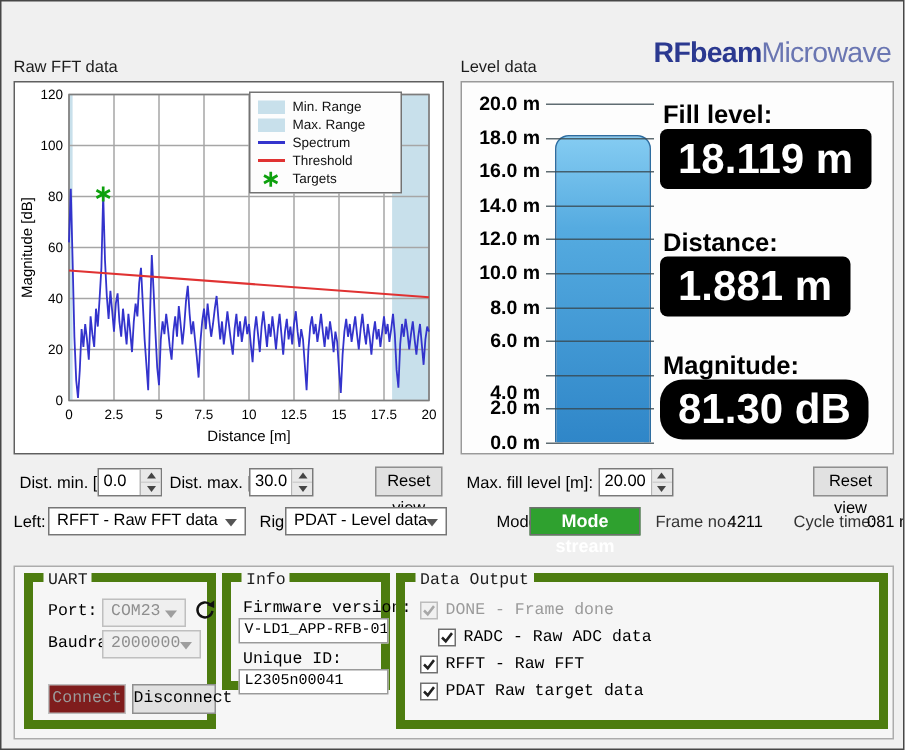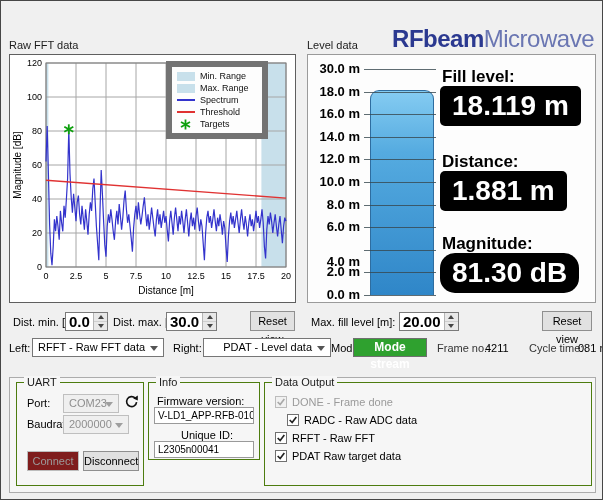--- a/index.html
+++ b/index.html
@@ -9,52 +9,52 @@
 
   
   .titlebar { position:absolute; left:0; top:0; width:100%; height:20px; background:#ffffff;
               display:flex; align-items:center; }
   .title-text { font-size:11px; color:#151515; margin-left:5px; }
   .app-icon { margin-left:7px; display:flex; }
   .win-btns { position:absolute; right:0; top:0; display:flex; height:20px; }
   .win-btn { width:30px; height:20px; text-align:center; line-height:19px; font-size:11px; color:#333; }
 
   
-  .logo { position:absolute; right:8px; top:24px; font-size:24px; letter-spacing:-0.5px; }
+  .logo { position:absolute; right:8px; top:24px; font-size:19px; letter-spacing:-0.5px; }
   .logo .b { font-weight:bold; color:#2b3990; }
   .logo .l { color:#6a76b2; }
 
   
   .group-label { position:absolute; font-size:11px; color:#1c1c1c; }
   .chart-panel { position:absolute; left:8px; top:53px; width:287px; height:249px;
                  background:#ffffff; border:1px solid #5f5f5f; }
   .level-panel { position:absolute; left:306px; top:53px; width:289px; height:249px;
                  background:#fdfdfd; border:1px solid #9a9a9a; }
 
   
   .legend { position:absolute; left:156px; top:6px; width:102px; background:#fdfdfd;
-            border:6px solid #737373; padding:3px 4px; }
+            border:1px solid #737373; padding:3px 4px; }
   .legend-row { display:flex; align-items:center; height:12px; font-size:9px; color:#111; }
   .legend-swatch { width:19px; margin-right:5px; display:flex; align-items:center; justify-content:center; }
 
   
   .gauge-label { position:absolute; width:50px; text-align:right; font-size:13px; font-weight:bold; color:#000; }
   .gauge-line  { position:absolute; left:56px; width:72px; height:1px; background:#37474f; opacity:.8; z-index:3; }
   .gauge-fill  { position:absolute; left:62px; width:64px; z-index:2;
                  border-radius:9px 9px 0 0; border:1px solid #2e6da0; border-bottom:none;
                  background:linear-gradient(180deg,#85ccf2 0%,#55abe0 30%,#2f86c8 100%); }
 
   .readout-label { position:absolute; left:134px; font-size:17px; font-weight:bold; color:#000; }
   .readout-box { position:absolute; left:132px; background:#000; color:#fff; font-weight:bold;
                  font-size:28px; line-height:34px; padding:3px 12px; border-radius:5px; white-space:nowrap; }
 
   
   .ctrl-label { position:absolute; font-size:11px; color:#000; white-space:nowrap; }
   .spin { position:absolute; display:flex; height:19px; border:1px solid #7a7a7a; background:#fff; }
-  .spin .val { font-size:15px; line-height:17px; padding:0 3px; min-width:27px;font-weight:bold; }
+  .spin .val { font-size:11px; line-height:17px; padding:0 3px; min-width:27px; }
   .spin .arrows { width:14px; display:flex; flex-direction:column; border-left:1px solid #b5b5b5; }
   .spin .arrows > div { flex:1; background:#e8e8e8; display:flex; align-items:center; justify-content:center; }
   .spin .arrows > div:first-child { border-bottom:1px solid #cfcfcf; }
   .tri-up { width:0; height:0; border-left:3px solid transparent; border-right:3px solid transparent; border-bottom:4px solid #444; }
   .tri-dn { width:0; height:0; border-left:3px solid transparent; border-right:3px solid transparent; border-top:4px solid #444; }
 
   .btn { position:absolute; background:#e1e1e1; border:1px solid #8f8f8f; font-size:11px;
          color:#000; text-align:center; line-height:18px; }
   .btn.disabled { color:#9b9b9b; border-color:#bdbdbd; background:#7f1d1d; }
 
@@ -71,21 +71,21 @@
 
   
   .tabstrip { position:absolute; left:8px; top:357px; display:flex; align-items:flex-end; height:20px; z-index:5; }
   .tab { border:1px solid #acacac; border-bottom:none; background:#ececec; color:#222;
          font-size:11px; padding:2px 8px 1px 8px; height:17px; }
   .tab.active { background:#f6f6f6; height:20px; padding-top:4px; font-size:11px; z-index:6; }
 
   .tabpanel { position:absolute; left:8px; top:376px; width:587px; height:116px;
               background:#f6f6f6; border:1px solid #acacac; }
 
-  .groupbox { position:absolute; border:1px solid #4d7c0f; }
+  .groupbox { position:absolute; border:6px solid #4d7c0f;font-family:Liberation Mono, monospace; }
   .gb-label { position:absolute; top:-7px; left:7px; background:#f6f6f6; padding:0 3px; font-size:11px; color:#1c1c1c; }
 
   .field-label { position:absolute; font-size:11px; color:#000; white-space:nowrap; }
   .text-field { position:absolute; height:17px; background:#fff; border:1px solid #9a9a9a;
                 font-size:10px; line-height:15px; padding:0 3px; color:#000; white-space:nowrap; overflow:hidden; }
 
   .chk-row { position:absolute; display:flex; align-items:center; height:14px; }
   .chk-box { width:12px; height:12px; background:#fff; border:1px solid #707070; margin-right:5px;
              display:flex; align-items:center; justify-content:center; }
   .chk-row.disabled .chk-box { border-color:#bcbcbc; background:#f1f1f1; }
@@ -196,21 +196,21 @@
   <div class="level-panel" id="gauge-panel">
     <div id="readouts">
         <div class="readout-label" style="top: 12px;">Fill level:</div>
         <div class="readout-box" style="top: 31px;">18.119 m</div>
         <div class="readout-label" style="top: 97px;">Distance:</div>
         <div class="readout-box" style="top: 116px;">1.881 m</div>
         <div class="readout-label" style="top: 179px;">Magnitude:</div>
         <div class="readout-box" style="top: 198px; border-radius: 15px;">81.30 dB</div>
       </div>
   <div class="gauge-fill" style="top: 35.3px; height: 204.7px;"></div>
-      <div class="gauge-label" style="left: 2px; top: 6px;">30.0 m</div>
+      <div class="gauge-label" style="left: 2px; top: 6px;">20.0 m</div>
       <div class="gauge-line" style="top: 14px;"></div>
       <div class="gauge-label" style="left: 2px; top: 28.6px; text-align: right;">18.0 m</div>
       <div class="gauge-line" style="top: 36.6px;"></div>
       <div class="gauge-label" style="left: 2px; top: 51.2px;">16.0 m</div>
       <div class="gauge-line" style="top: 59.2px;"></div>
       <div class="gauge-label" style="left: 2px; top: 73.8px;">14.0 m</div>
       <div class="gauge-line" style="top: 81.8px;"></div>
       <div class="gauge-label" style="left: 2px; top: 96.4px;">12.0 m</div>
       <div class="gauge-line" style="top: 104.4px;"></div>
       <div class="gauge-label" style="left: 2px; top: 119px;">10.0 m</div>
@@ -265,21 +265,21 @@
         </div>
       </div>
   </div>
   <div class="btn" style="left:541px; top:310px; width:50px; height:20px;">Reset view</div>
 
   <div class="ctrl-label" style="left:8px; top:341px;">Left:</div>
   <div class="combo" style="left:31px; top:337px; width:132px;">
     <span>RFFT - Raw FFT data</span><span class="arrow"></span>
   </div>
   <div class="ctrl-label" style="left:172px; top:341px;">Right:</div>
-  <div class="combo" style="left:202px; top:337px; width:128px;text-align:right;">
+  <div class="combo" style="left:189px; top:337px; width:108px;">
     <span>PDAT - Level data</span><span class="arrow"></span>
   </div>
   <div class="ctrl-label" style="left:330px; top:341px;">Mode:</div>
   <div class="live-box">Mode stream</div>
   <div class="ctrl-label" style="left:436px; top:341px; color:#333;">Frame no.:</div>
   <div class="ctrl-label" style="left:484px; top:341px;">4211</div>
   <div class="ctrl-label" style="left:528px; top:341px; color:#333;">Cycle time:</div>
   <div class="ctrl-label" style="left:577px; top:341px;">081 ms</div>
 
   <div class="tabpanel">
@@ -301,21 +301,21 @@
         <span>2000000</span><span class="arrow"></span>
       </div>
       <div class="btn disabled" style="left:10px; top:68px; width:52px; height:20px;">Connect</div>
       <div class="btn" style="left:66px; top:68px; width:56px; height:20px;">Disconnect</div>
     </div>
 
     <div class="groupbox" style="left:138px; top:4px; width:112px; height:78px;">
       <span class="gb-label">Info</span>
       <div class="field-label" style="left:8px; top:12px;">Firmware version:</div>
       <div class="text-field" style="left:5px; top:24px; width:100px;">V-LD1_APP-RFB-0105</div>
-      <div class="field-label" style="left:8px; top:46px;margin-left:24px;">Unique ID:</div>
+      <div class="field-label" style="left:8px; top:46px;">Unique ID:</div>
       <div class="text-field" style="left:5px; top:58px; width:100px;">L2305n00041</div>
     </div>
 
     <div class="groupbox" style="left:254px; top:4px; width:328px; height:104px;">
       <span class="gb-label">Data Output</span>
       <div id="data-output-rows">
           <div class="chk-row disabled" style="left: 10px; top: 12px;">
             <span class="chk-box">
               <svg width="10" height="10" viewBox="0 0 12 12">
                 <polyline points="2,6 5,9 10,2.5" fill="none" stroke="#a8a8a8" stroke-width="2"></polyline>

